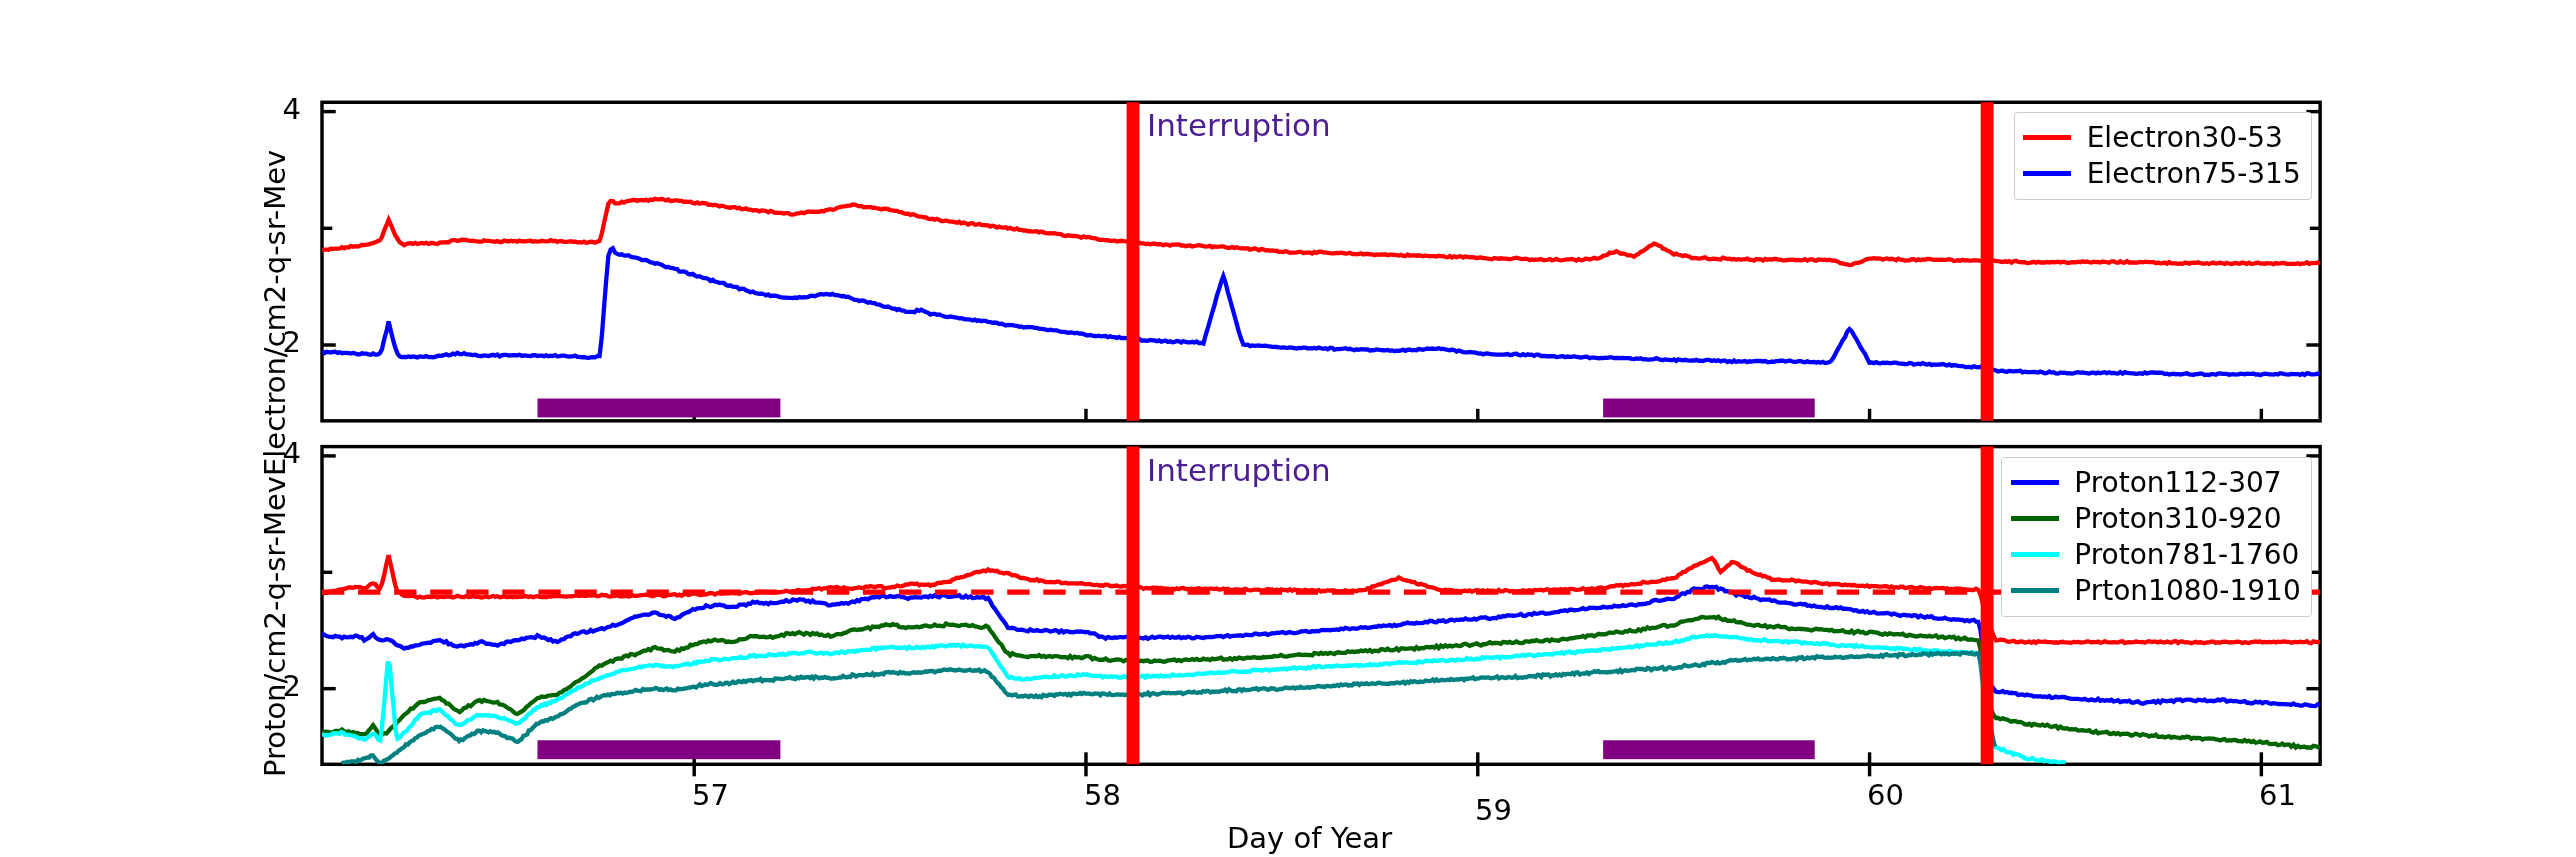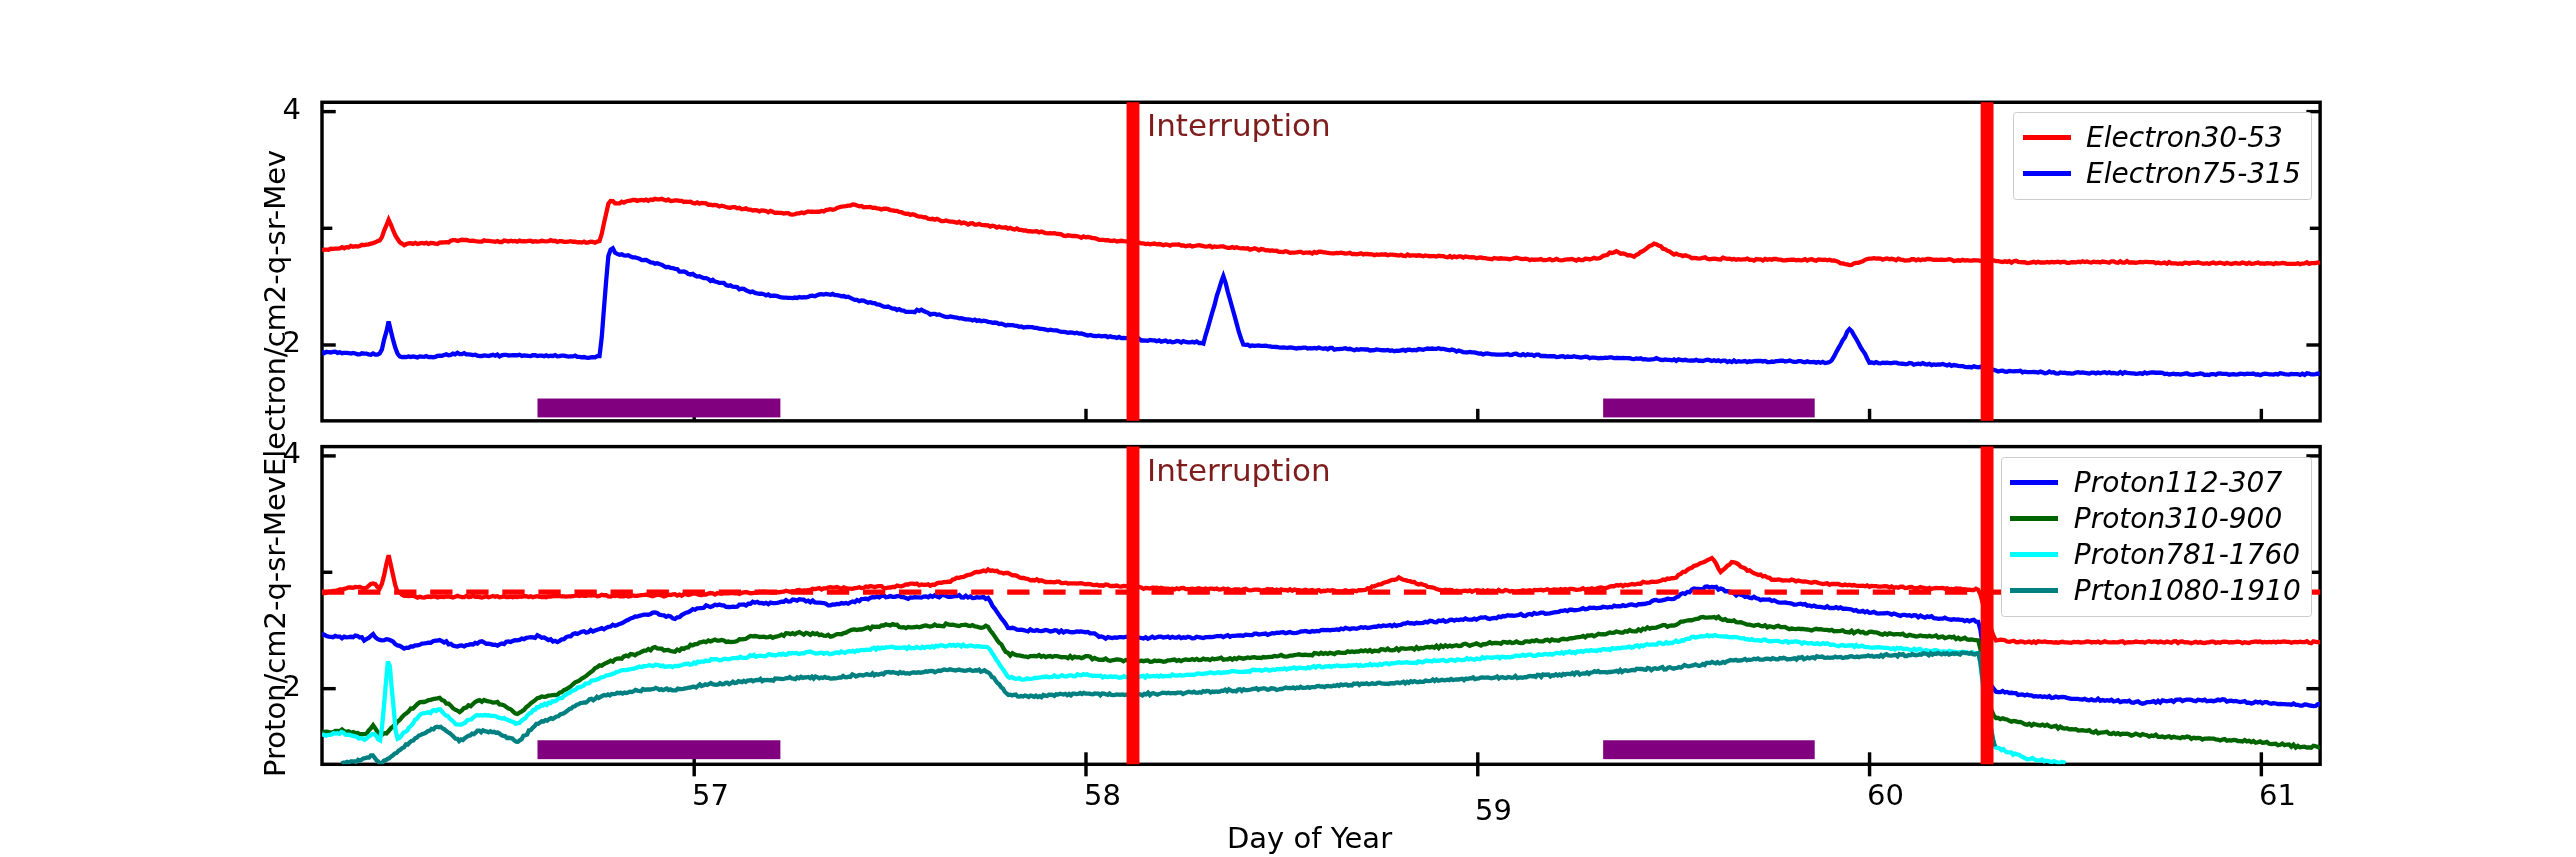--- a/index.html
+++ b/index.html
@@ -30,37 +30,36 @@
     transform: rotate(-90deg);
   }
   .tick-label {
     position: absolute;
     color: #000000;
     font-size: 29px;
     text-align: right;
   }
   .annot {
     position: absolute;
-    color: #7f1d1d;
+    color: #4c1d95;
     font-size: 31px;
     white-space: nowrap;
   }
   svg { display: block; }
   .legend-box {
     position: absolute;
     background: #ffffff;
     border: 0.9px solid #cccccc;
     border-radius: 3.4px;
     padding: 6.9px 10.3px 6.9px 8.6px;
   }
   .legend-row {
     display: flex;
     align-items: center;
     height: 36px;
-    font-style: italic;
   }
   .legend-swatch {
     width: 48px;
     height: 0;
     border-top-width: 5.2px;
     border-top-style: solid;
     margin-right: 15.5px;
     flex: 0 0 auto;
   }
   .legend-text {
@@ -164,21 +163,21 @@
       </div>
     </div>
 
   <div class="legend-box" id="legend-bottom" style="top: 457px; right: 264px;">
       <div class="legend-row">
         <span class="legend-swatch" style="border-top-color: rgb(0, 0, 255);"></span>
         <span class="legend-text">Proton112-307</span>
       </div>
       <div class="legend-row">
         <span class="legend-swatch" style="border-top-color: rgb(0, 100, 0);"></span>
-        <span class="legend-text">Proton310-900</span>
+        <span class="legend-text">Proton310-920</span>
       </div>
       <div class="legend-row">
         <span class="legend-swatch" style="border-top-color: rgb(0, 255, 255);"></span>
         <span class="legend-text">Proton781-1760</span>
       </div>
       <div class="legend-row">
         <span class="legend-swatch" style="border-top-color: rgb(0, 128, 128);"></span>
         <span class="legend-text">Prton1080-1910</span>
       </div>
     </div>

